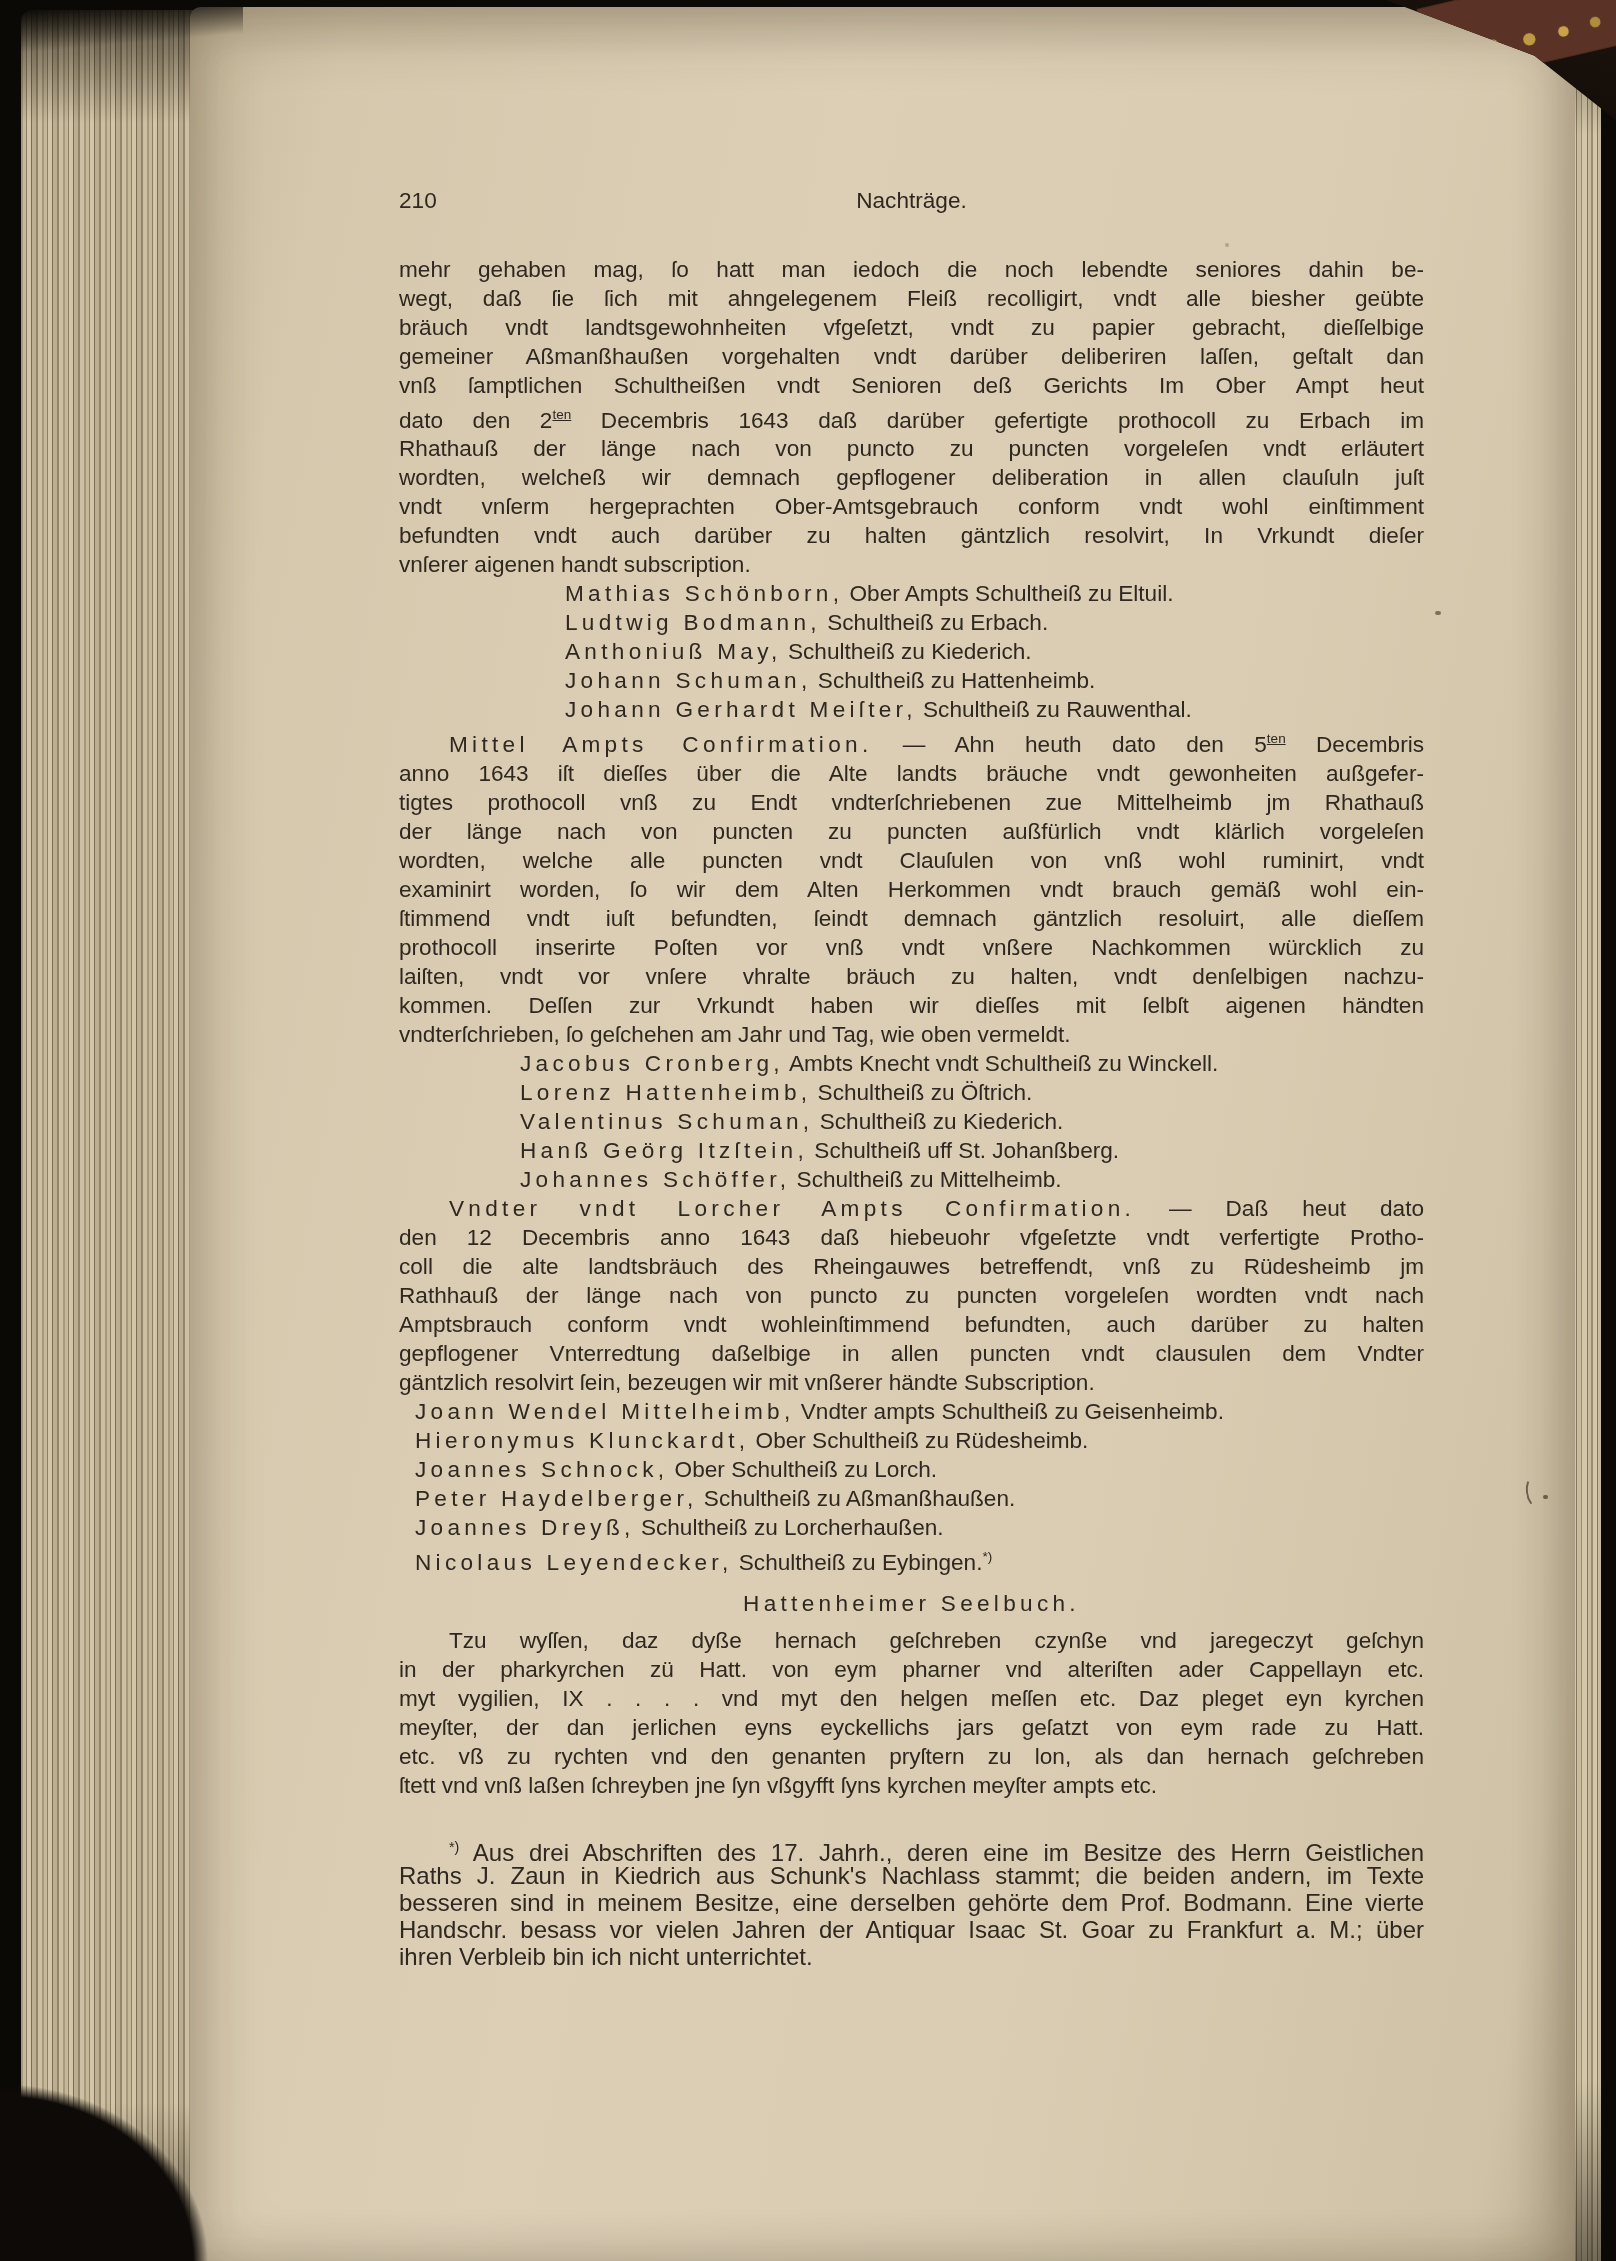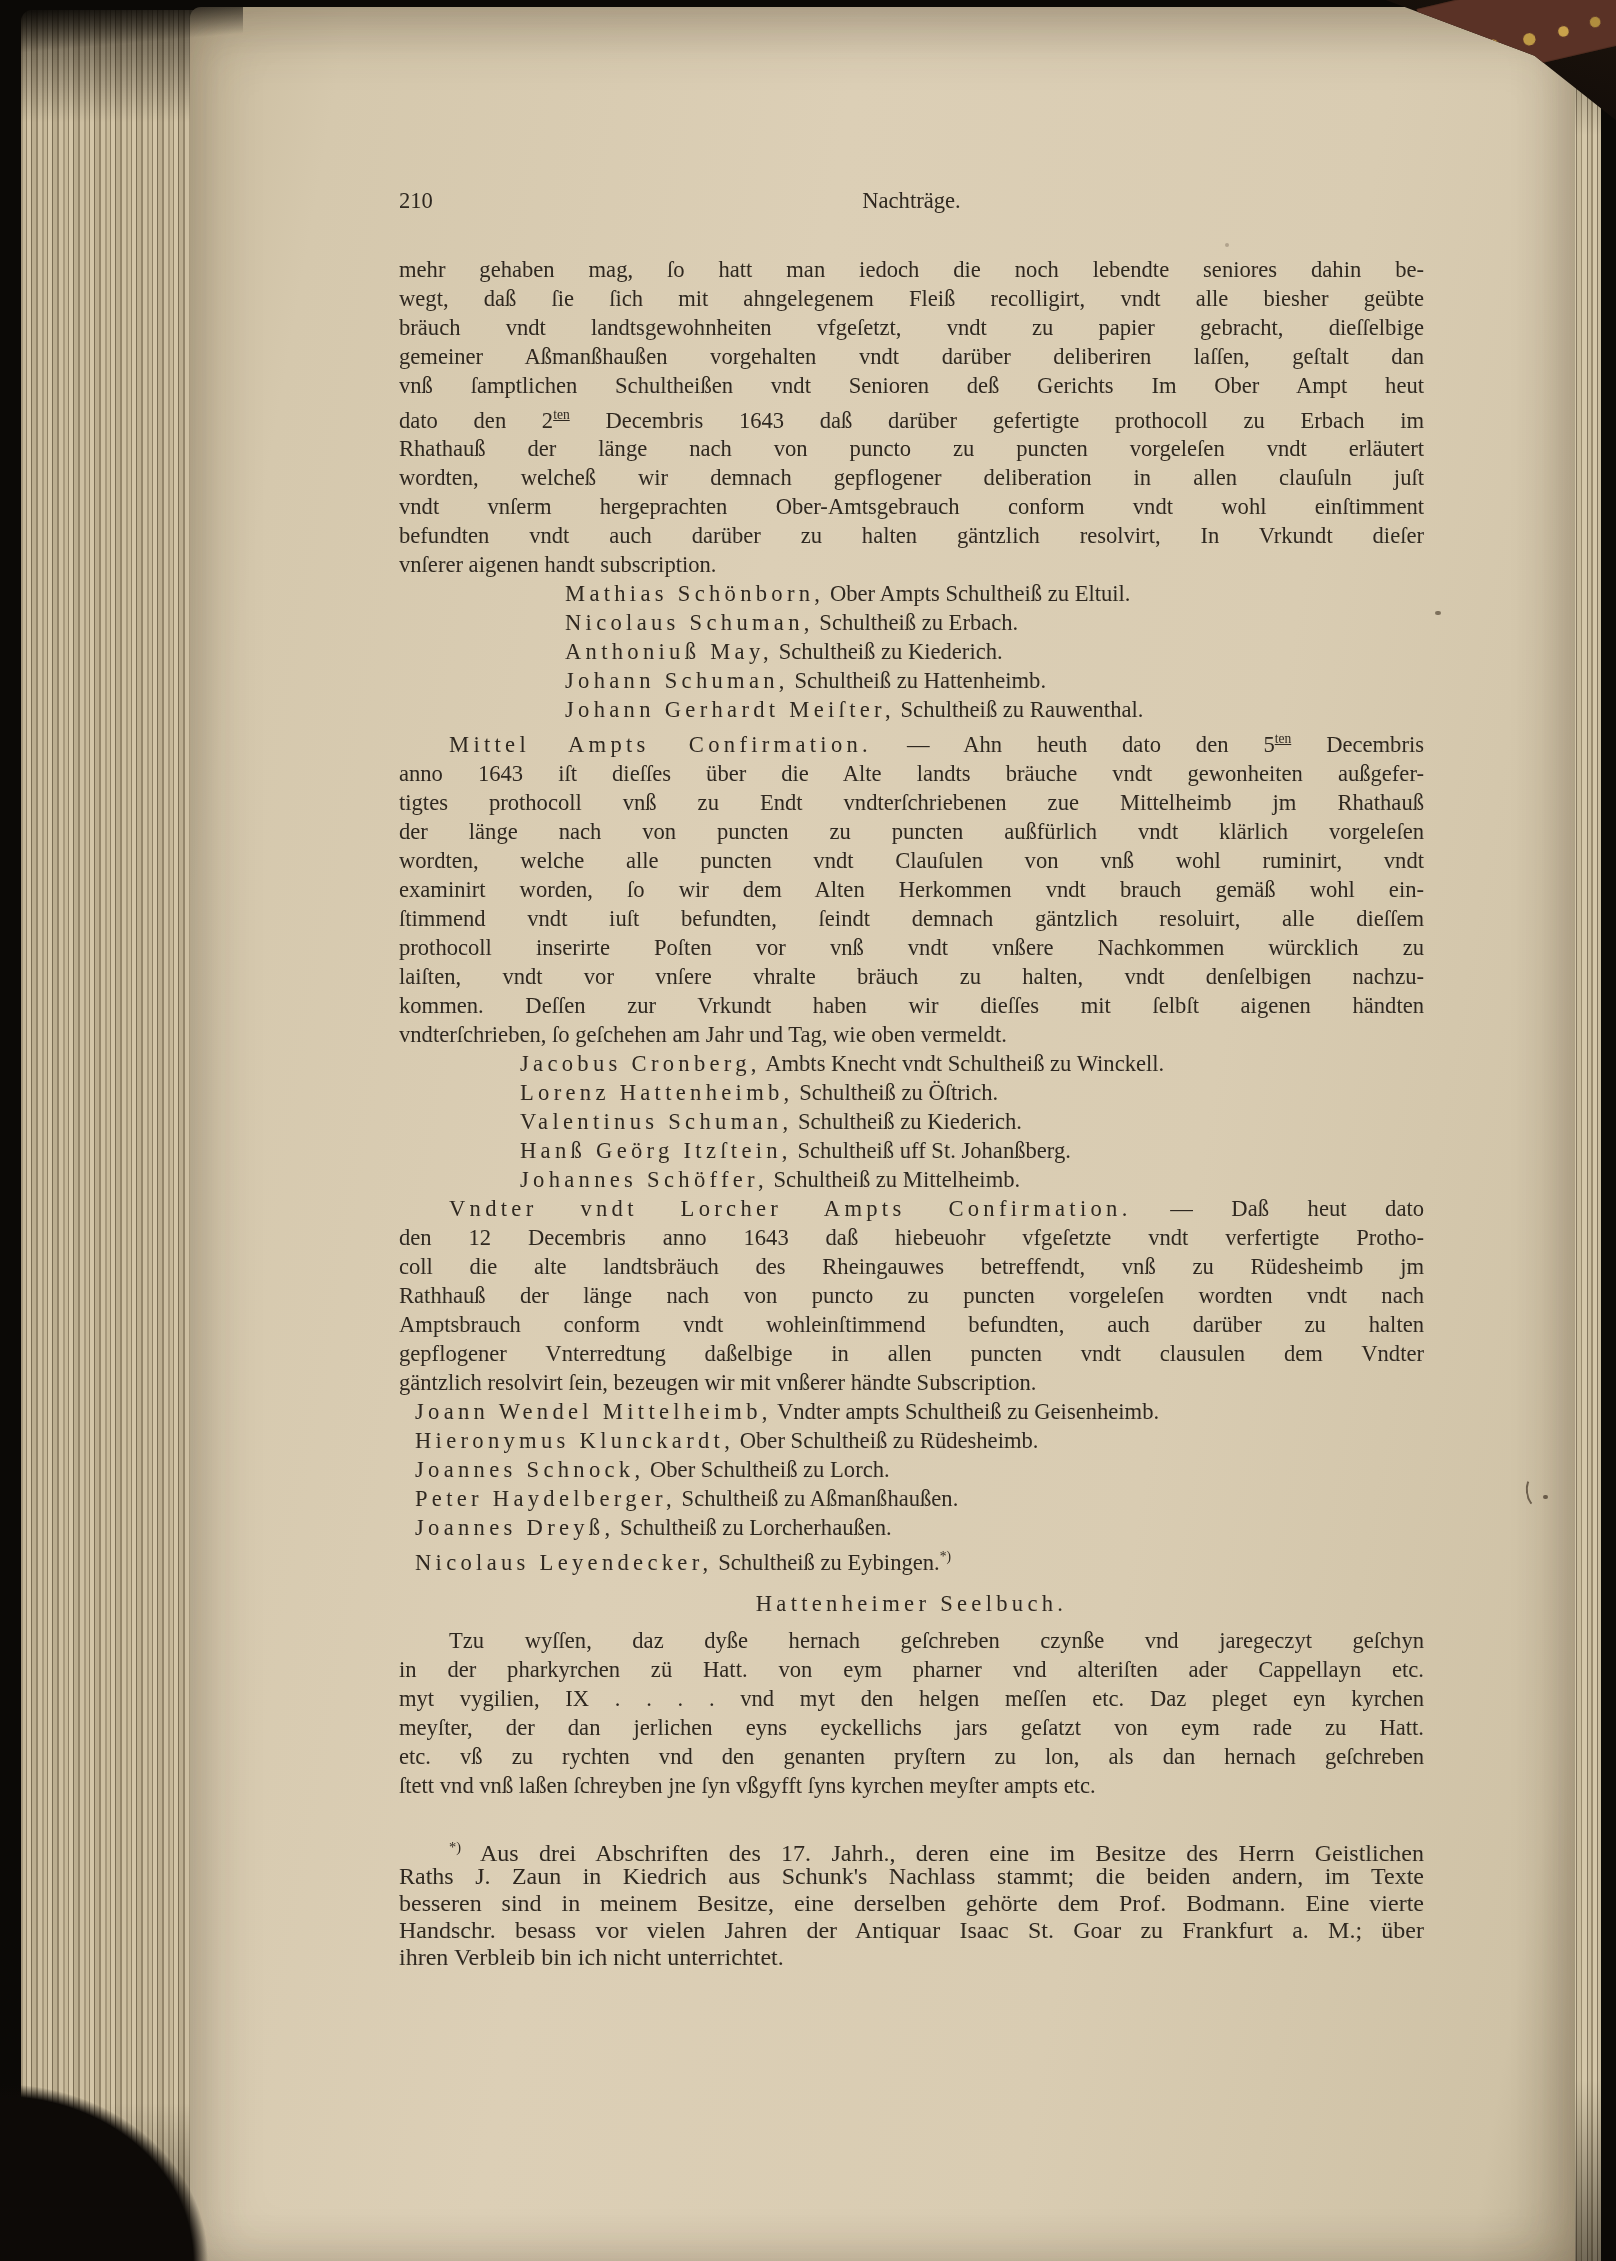--- a/index.html
+++ b/index.html
@@ -1,17 +1,17 @@
 <!DOCTYPE html>
 <html style="font-size:13px"><head>
 <meta charset="utf-8">
 <style>
   html,body{margin:0;padding:0;background:#0b0906;}
   .photo{position:relative;width:1617px;height:2261px;overflow:hidden;background:#0b0906;
-         font-family:Liberation Serif, serif;}
+         font-family:Liberation Sans, sans-serif;}
 
   
   .edges-left{position:absolute;left:21px;top:9.7px;bottom:0;width:173px;border-top-left-radius:11.3px;
     background:
       linear-gradient(180deg, rgba(18,13,7,.6) 0, rgba(18,13,7,0) 5%, rgba(18,13,7,0) 93%, rgba(18,13,7,.55) 100%),
       repeating-linear-gradient(90deg,#a6987c 0 2.4px,#c6b899 2.4px 4.9px,#8d7f64 4.9px 6.5px,#d3c5a7 6.5px 10.5px,#7a6d54 10.5px 11.3px,#bcae90 11.3px 15.4px,#93856a 15.4px 17px,#cdbfa1 17px 21px),
       #b0a286;}
   
   .edges-right{position:absolute;right:16px;top:0;bottom:0;width:34px;
     background:
@@ -90,21 +90,21 @@
           <div class="ln j"><span>vnß ſamptlichen Schultheißen vndt Senioren deß Gerichts Im Ober Ampt heut</span></div>
           <div class="ln j"><span>dato den 2</span><span class="supu">ten</span><span> Decembris 1643 daß darüber gefertigte prothocoll zu Erbach im</span></div>
           <div class="ln j"><span>Rhathauß der länge nach von puncto zu puncten vorgeleſen vndt erläutert</span></div>
           <div class="ln j"><span>wordten, welcheß wir demnach gepflogener deliberation in allen clauſuln juſt</span></div>
           <div class="ln j"><span>vndt vnſerm hergeprachten Ober-Amtsgebrauch conform vndt wohl einſtimment</span></div>
           <div class="ln j"><span>befundten vndt auch darüber zu halten gäntzlich resolvirt, In Vrkundt dieſer</span></div>
           <div class="ln"><span>vnſerer aigenen handt subscription.</span></div>
         </div>
         <div class="blk sigs" style="padding-left: 166px;">
           <div class="ln"><span class="spaced">Mathias Schönborn,</span><span> Ober Ampts Schultheiß zu Eltuil.</span></div>
-          <div class="ln"><span class="spaced">Nicolaus Schuman,</span><span> Schultheiß zu Erbach.</span></div>
+          <div class="ln"><span class="spaced">Ludtwig Bodmann,</span><span> Schultheiß zu Erbach.</span></div>
           <div class="ln"><span class="spaced">Anthoniuß May,</span><span> Schultheiß zu Kiederich.</span></div>
           <div class="ln"><span class="spaced">Johann Schuman,</span><span> Schultheiß zu Hattenheimb.</span></div>
           <div class="ln"><span class="spaced">Johann Gerhardt Meiſter,</span><span> Schultheiß zu Rauwenthal.</span></div>
         </div>
         <div class="blk para">
           <div class="ln j ind"><span class="spaced">Mittel Ampts Confirmation.</span><span> — Ahn heuth dato den 5</span><span class="supu">ten</span><span> Decembris</span></div>
           <div class="ln j"><span>anno 1643 iſt dieſſes über die Alte landts bräuche vndt gewonheiten außgefer-</span></div>
           <div class="ln j"><span>tigtes prothocoll vnß zu Endt vndterſchriebenen zue Mittelheimb jm Rhathauß</span></div>
           <div class="ln j"><span>der länge nach von puncten zu puncten außfürlich vndt klärlich vorgeleſen</span></div>
           <div class="ln j"><span>wordten, welche alle puncten vndt Clauſulen von vnß wohl ruminirt, vndt</span></div>

